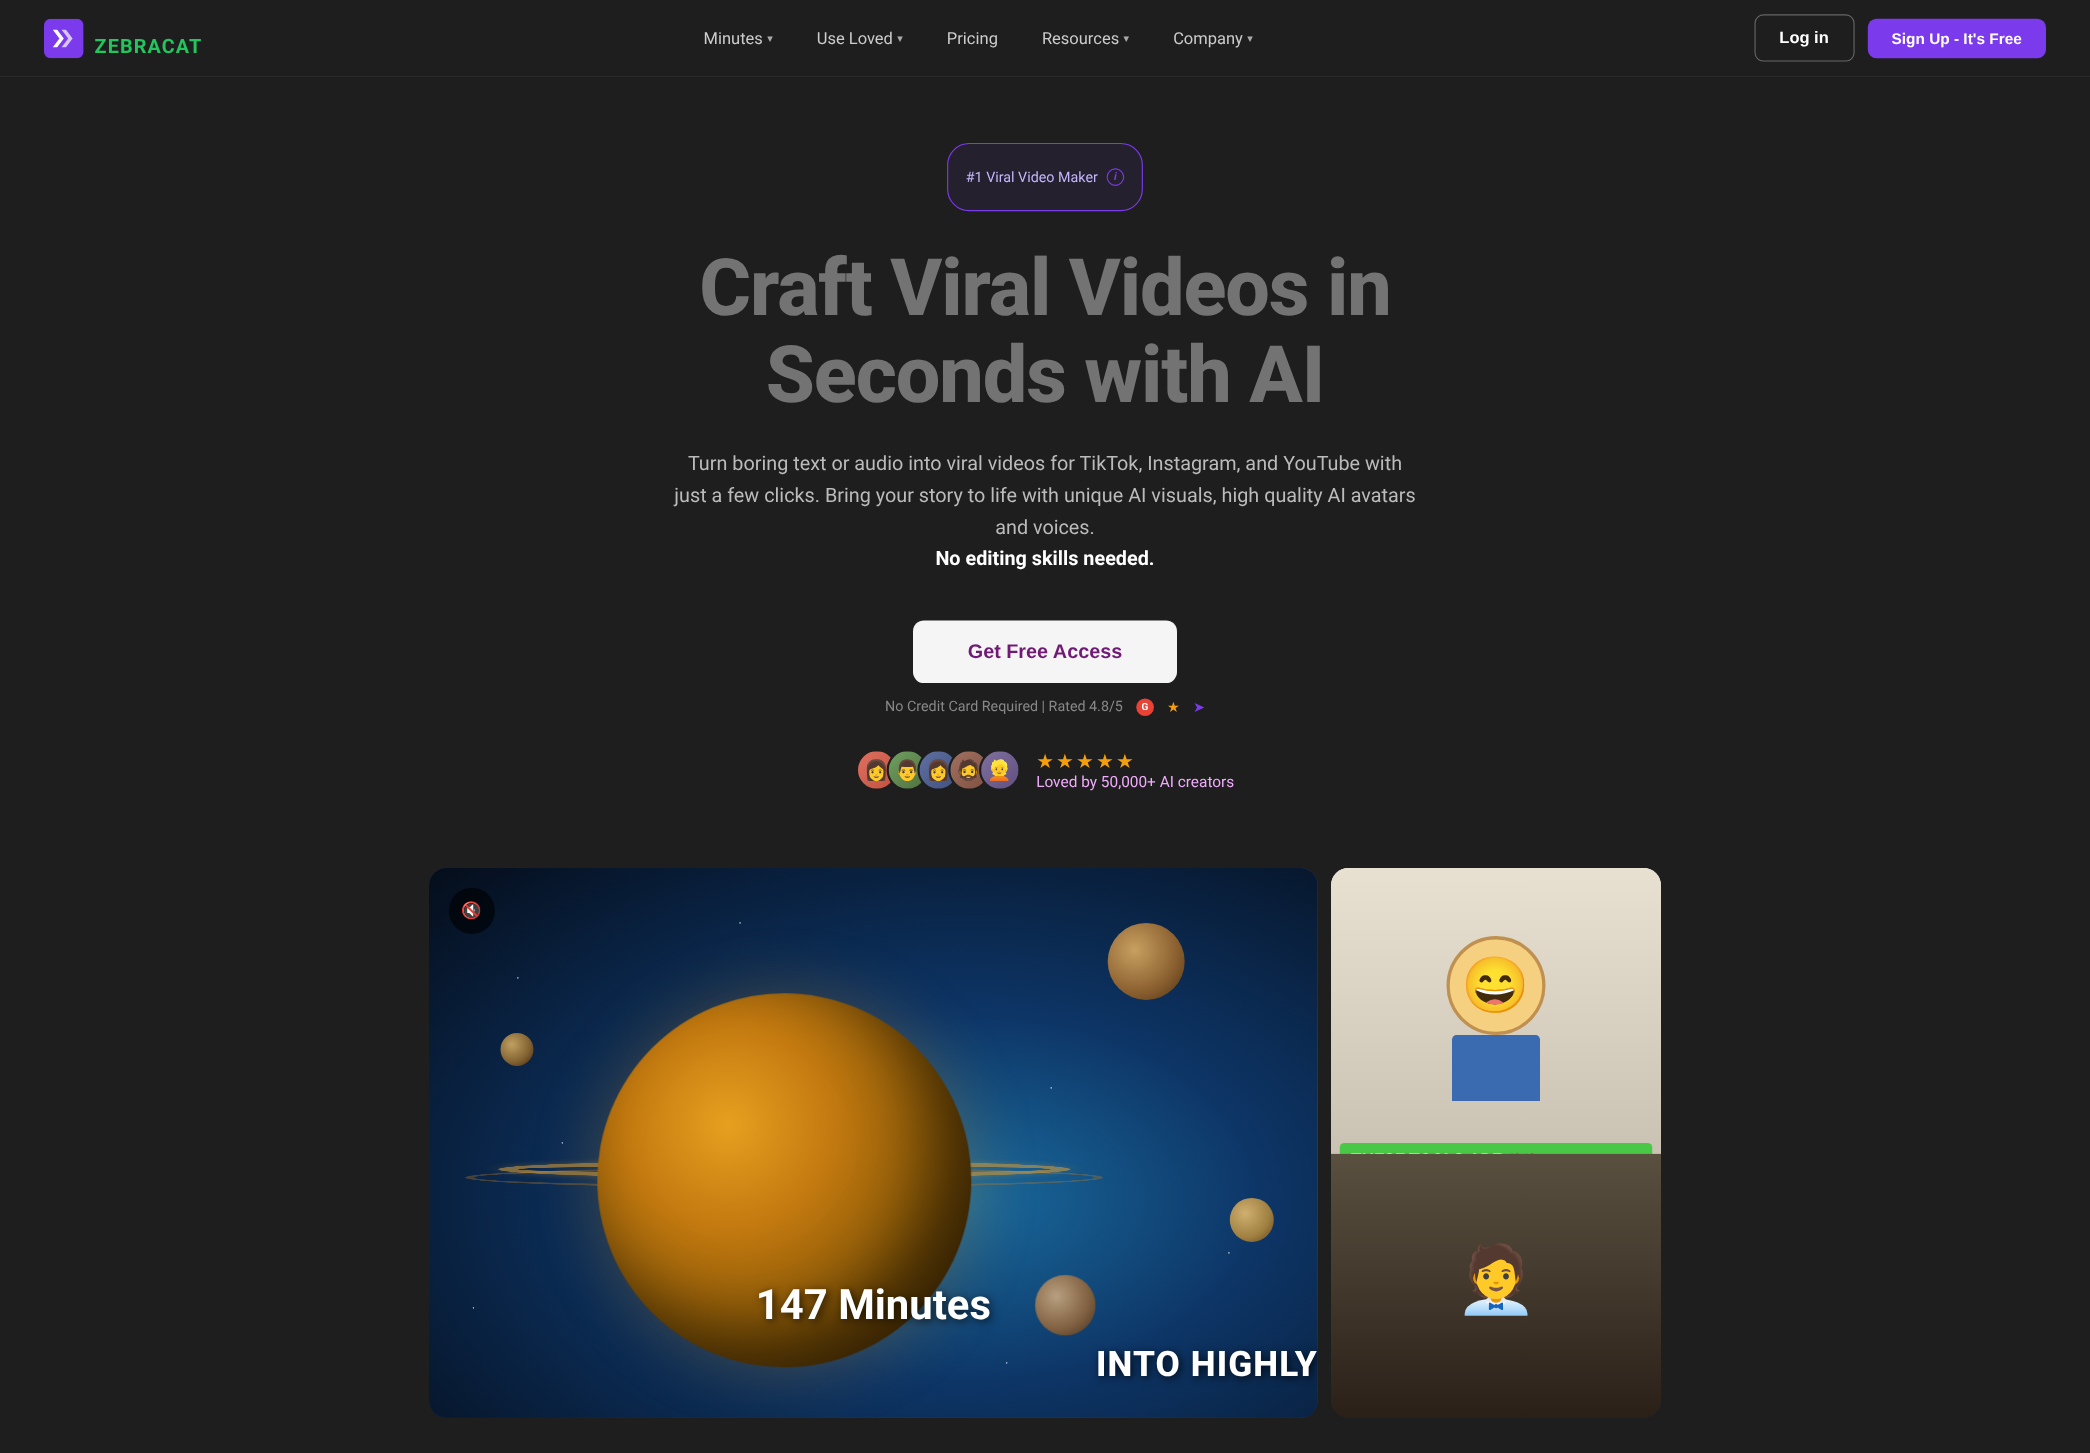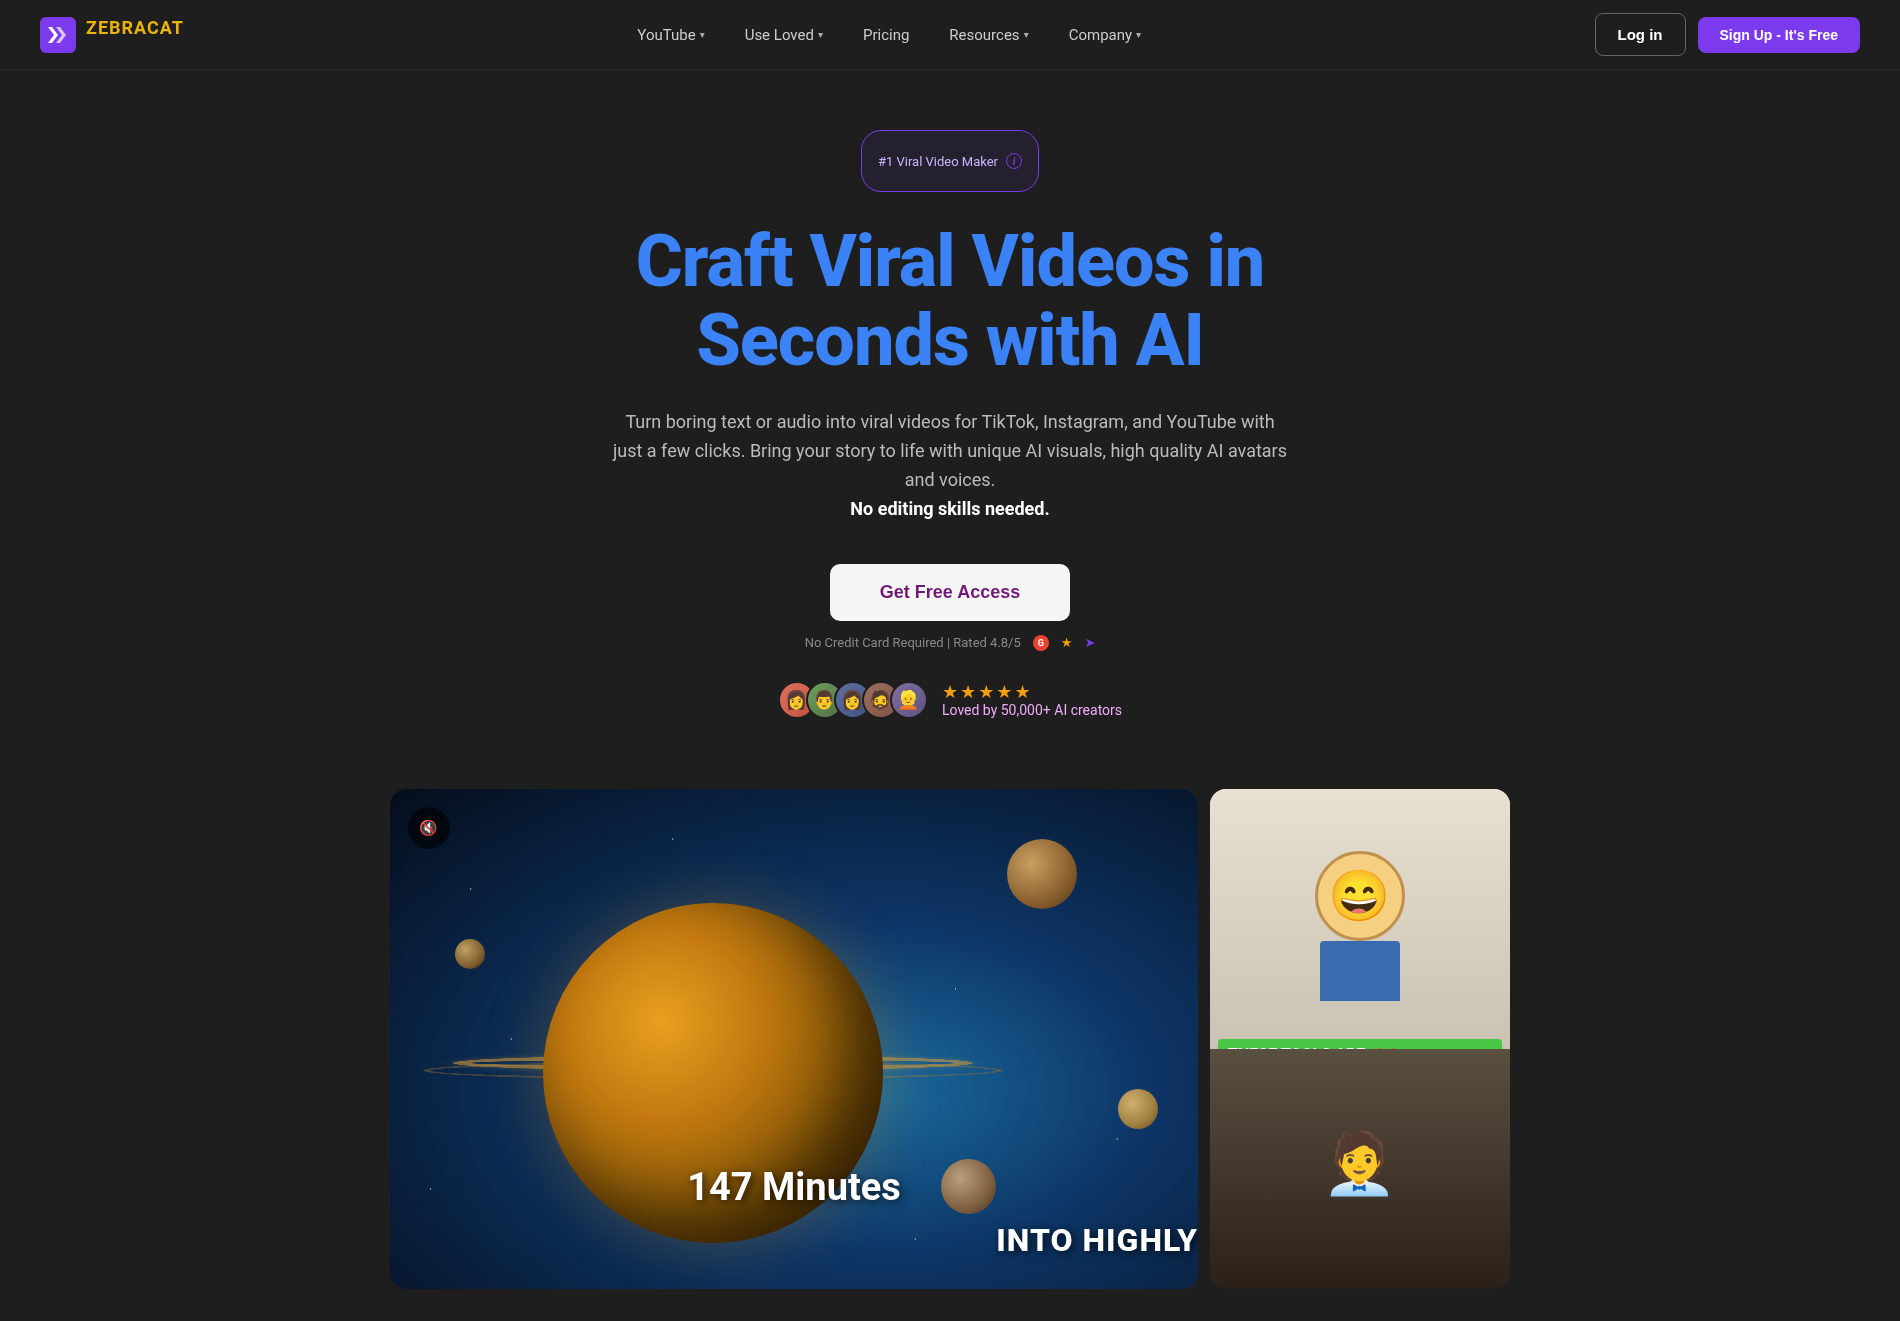--- a/index.html
+++ b/index.html
@@ -21,24 +21,24 @@
       height: 70px;
       background-color: #1e1e1e;
       position: sticky;
       top: 0;
       z-index: 100;
       border-bottom: 1px solid #2a2a2a;
     }
 
     .nav-logo {
       display: flex;
-      align-items: flex-start;
+      align-items: flex-end;
       gap: 10px;
       text-decoration: none;
-      color: #eab308;
+      color: #22c55e;
     }
 
     .logo-icon {
       width: 36px;
       height: 36px;
     }
 
     .logo-text {
       font-size: 18px;
       font-weight: 700;
@@ -132,21 +132,21 @@
       font-size: 10px;
       color: #7c3aed;
       font-style: italic;
       font-weight: 700;
     }
 
     .hero-headline {
       font-size: 72px;
       font-weight: 800;
       line-height: 1.1;
-      color: #3b82f6;
+      color: #737373;
       max-width: 900px;
       margin-bottom: 28px;
       letter-spacing: -1px;
     }
 
     .hero-sub {
       font-size: 18px;
       color: #bbbbbb;
       max-width: 680px;
       line-height: 1.6;
@@ -472,21 +472,21 @@
     <svg class="logo-icon" viewBox="0 0 36 36" fill="none" xmlns="http://www.w3.org/2000/svg">
       <rect width="36" height="36" rx="6" fill="#7c3aed"></rect>
       <path d="M8 10 L14 18 L8 26 L12 26 L18 18 L12 10 Z" fill="white"></path>
       <path d="M16 10 L22 18 L16 26 L20 26 L26 18 L20 10 Z" fill="white" opacity="0.7"></path>
     </svg>
     <span class="logo-text">ZEBRACAT</span>
   </a>
 
   <div class="nav-links">
     <div class="nav-item">
-      <span>YouTube</span>
+      <span>Minutes</span>
       <span class="nav-chevron">▾</span>
     </div>
     <div class="nav-item">
       <span>Use Loved</span>
       <span class="nav-chevron">▾</span>
     </div>
     <div class="nav-item">
       <span>Pricing</span>
     </div>
     <div class="nav-item">

